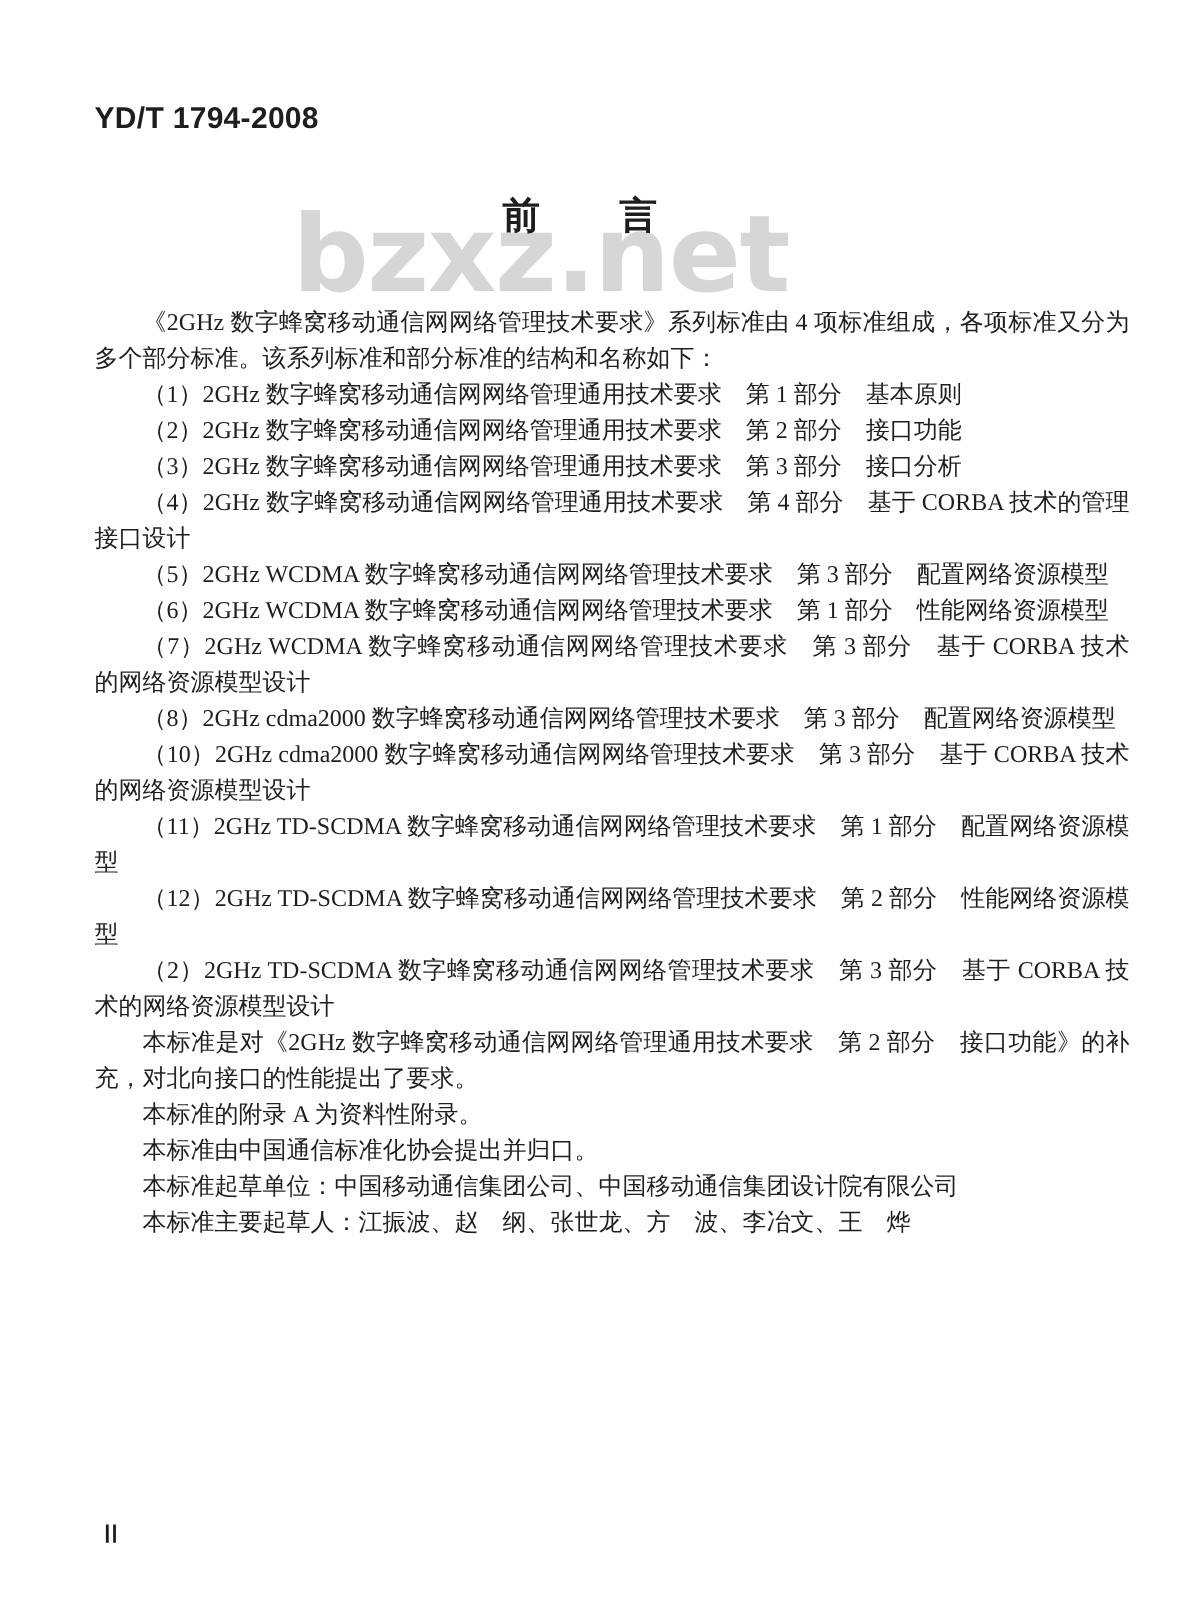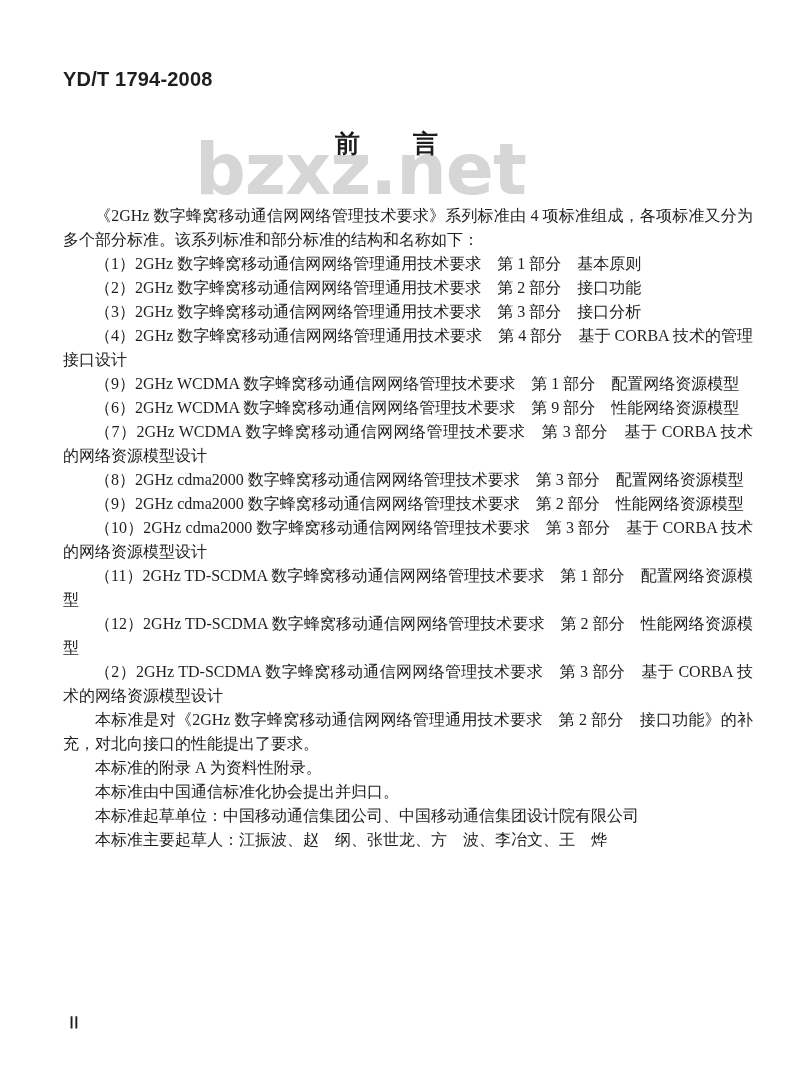--- a/index.html
+++ b/index.html
@@ -79,25 +79,24 @@
   <div class="doc-code">YD/T 1794-2008</div>
 
   <h1 class="doc-title">前　　言</h1>
 
   <div class="content" id="paragraphs">
       <p class="para">《2GHz 数字蜂窝移动通信网网络管理技术要求》系列标准由 4 项标准组成，各项标准又分为多个部分标准。该系列标准和部分标准的结构和名称如下：</p>
       <p class="para">（1）2GHz 数字蜂窝移动通信网网络管理通用技术要求　第 1 部分　基本原则</p>
       <p class="para">（2）2GHz 数字蜂窝移动通信网网络管理通用技术要求　第 2 部分　接口功能</p>
       <p class="para">（3）2GHz 数字蜂窝移动通信网网络管理通用技术要求　第 3 部分　接口分析</p>
       <p class="para">（4）2GHz 数字蜂窝移动通信网网络管理通用技术要求　第 4 部分　基于 CORBA 技术的管理接口设计</p>
-      <p class="para">（9）2GHz WCDMA 数字蜂窝移动通信网网络管理技术要求　第 1 部分　配置网络资源模型</p>
-      <p class="para">（6）2GHz WCDMA 数字蜂窝移动通信网网络管理技术要求　第 9 部分　性能网络资源模型</p>
+      <p class="para">（5）2GHz WCDMA 数字蜂窝移动通信网网络管理技术要求　第 3 部分　配置网络资源模型</p>
+      <p class="para">（6）2GHz WCDMA 数字蜂窝移动通信网网络管理技术要求　第 1 部分　性能网络资源模型</p>
       <p class="para">（7）2GHz WCDMA 数字蜂窝移动通信网网络管理技术要求　第 3 部分　基于 CORBA 技术的网络资源模型设计</p>
       <p class="para">（8）2GHz cdma2000 数字蜂窝移动通信网网络管理技术要求　第 3 部分　配置网络资源模型</p>
-      <p class="para">（9）2GHz cdma2000 数字蜂窝移动通信网网络管理技术要求　第 2 部分　性能网络资源模型</p>
       <p class="para">（10）2GHz cdma2000 数字蜂窝移动通信网网络管理技术要求　第 3 部分　基于 CORBA 技术的网络资源模型设计</p>
       <p class="para">（11）2GHz TD-SCDMA 数字蜂窝移动通信网网络管理技术要求　第 1 部分　配置网络资源模型</p>
       <p class="para">（12）2GHz TD-SCDMA 数字蜂窝移动通信网网络管理技术要求　第 2 部分　性能网络资源模型</p>
       <p class="para">（2）2GHz TD-SCDMA 数字蜂窝移动通信网网络管理技术要求　第 3 部分　基于 CORBA 技术的网络资源模型设计</p>
       <p class="para">本标准是对《2GHz 数字蜂窝移动通信网网络管理通用技术要求　第 2 部分　接口功能》的补充，对北向接口的性能提出了要求。</p>
       <p class="para">本标准的附录 A 为资料性附录。</p>
       <p class="para">本标准由中国通信标准化协会提出并归口。</p>
       <p class="para">本标准起草单位：中国移动通信集团公司、中国移动通信集团设计院有限公司</p>
       <p class="para">本标准主要起草人：江振波、赵　纲、张世龙、方　波、李冶文、王　烨</p>
     </div>

